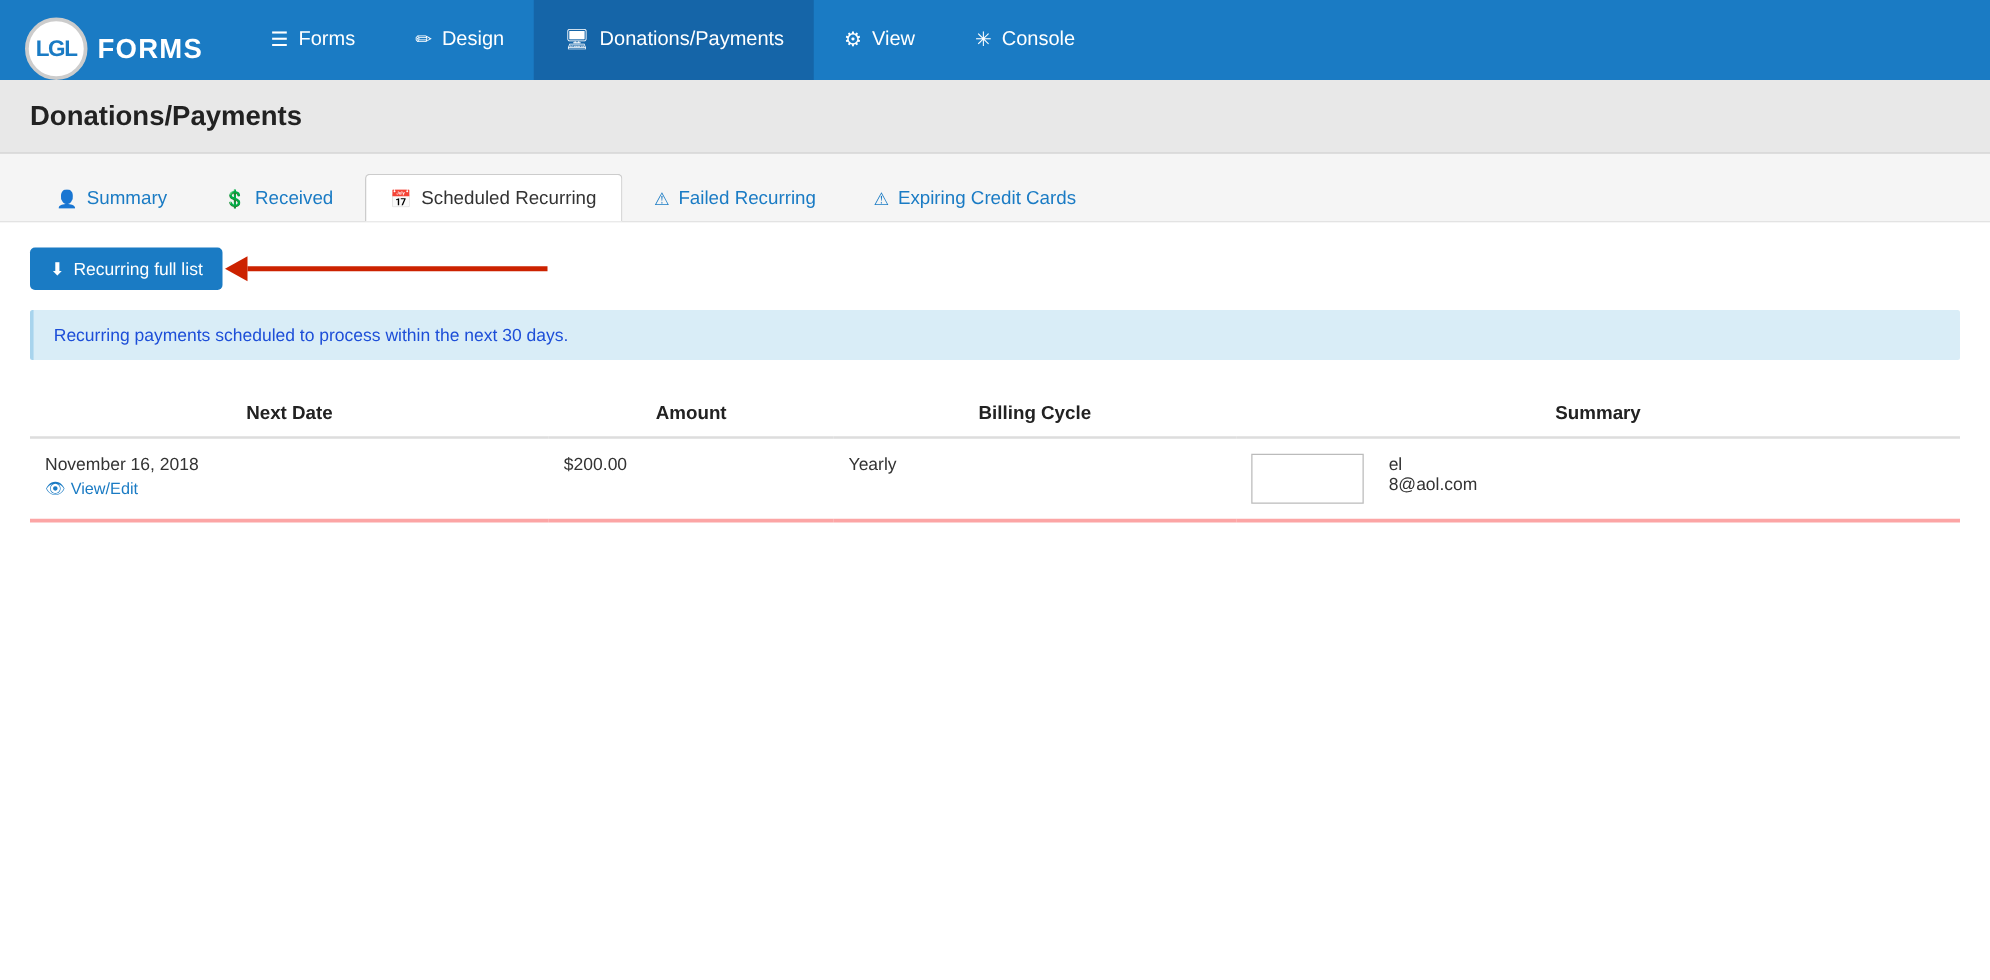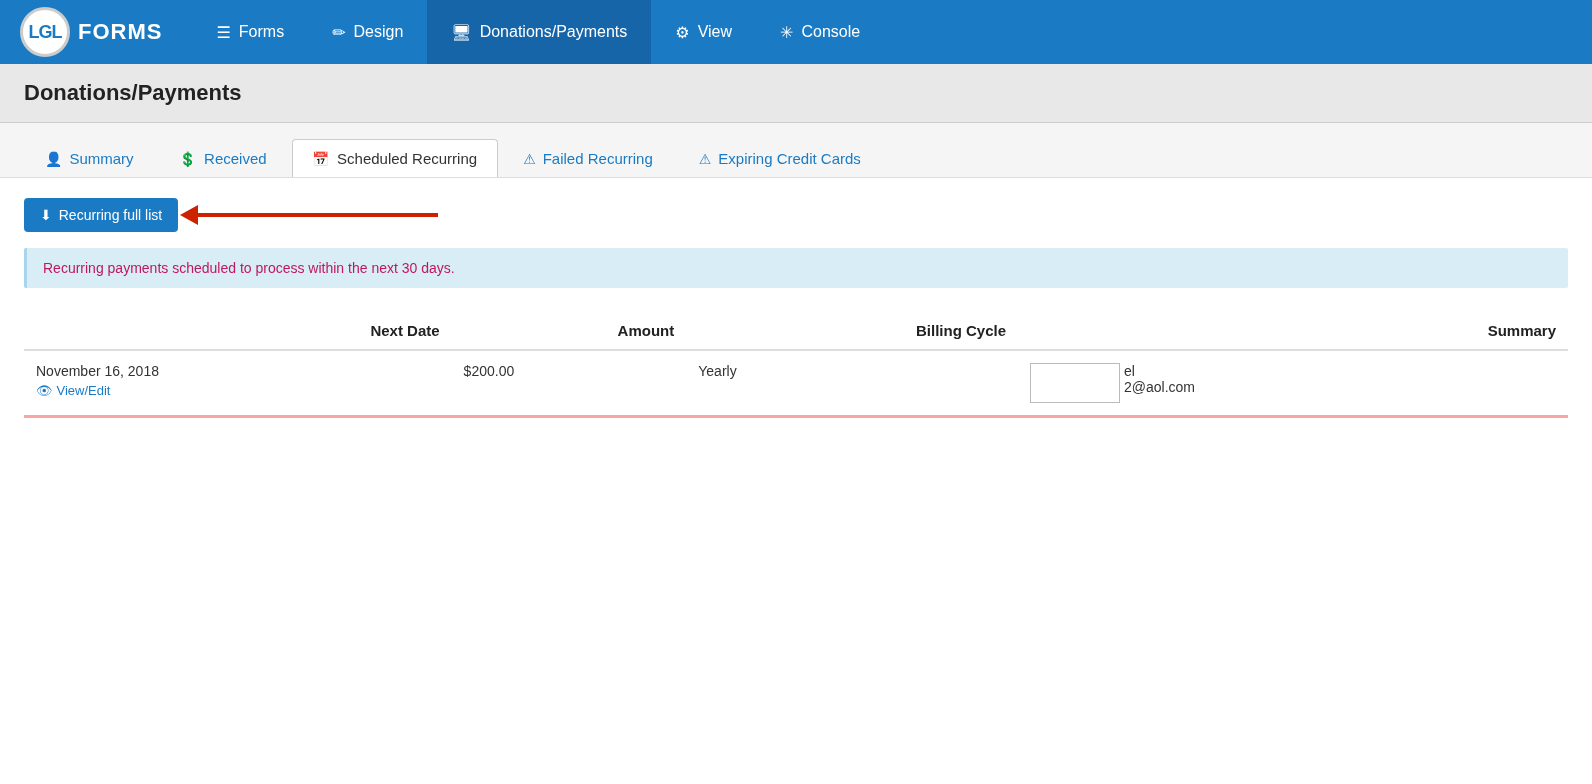--- a/index.html
+++ b/index.html
@@ -2,21 +2,21 @@
 <html><head>
   <meta charset="utf-8">
   <style>
     * { box-sizing: border-box; margin: 0; padding: 0; }
     body { font-family: -apple-system, BlinkMacSystemFont, "Segoe UI", Arial, sans-serif; font-size: 14px; background: #fff; }
 
     
     .top-nav {
       background: #1a7bc4;
       display: flex;
-      align-items: center;
+      align-items: flex-end;
       padding: 0 20px;
       height: 64px;
     }
     .logo-area {
       display: flex;
       align-items: center;
       margin-right: 30px;
     }
     .logo-circle {
       width: 50px;
@@ -148,33 +148,33 @@
       position: absolute;
       left: -18px;
       top: -8px;
     }
 
     
     .info-box {
       background: #d9edf7;
       border-left: 3px solid #a8d4ed;
       padding: 12px 16px;
-      color: #be185d;
+      color: #1d4ed8;
       font-size: 14px;
       margin-bottom: 24px;
       border-radius: 2px;
     }
 
     
     .data-table {
       width: 100%;
       border-collapse: collapse;
     }
     .data-table th {
-      text-align: right;
+      text-align: center;
       font-weight: 700;
       font-size: 15px;
       padding: 10px 12px;
       color: #222;
       border-bottom: 2px solid #ddd;
     }
     .data-table td {
       padding: 12px 12px;
       vertical-align: top;
       border-bottom: 3px solid #fca5a5;
@@ -195,21 +195,21 @@
       width: 90px;
       height: 40px;
       border: 1px solid #bbb;
       background: #fff;
       vertical-align: middle;
       margin-right: 4px;
     }
     .summary-cell {
       display: flex;
       align-items: flex-start;
-      gap: 0;
+      gap: 16px;
     }
   </style>
 </head>
 <body>
 
 <nav class="top-nav">
   <div class="logo-area">
     <div class="logo-circle">
       <span>LGL</span>
     </div>
@@ -304,20 +304,20 @@
         </td>
         <td>$200.00</td>
         <td>Yearly</td>
         <td>
           <div class="summary-cell">
             <div style="display:inline-block;">
               <span class="redacted-box"></span>
             </div>
             <div>
               <div>el</div>
-              <div>2@aol.com</div>
+              <div>8@aol.com</div>
             </div>
           </div>
         </td>
       </tr>
     </tbody>
   </table>
 </div>
 
 </body></html>

